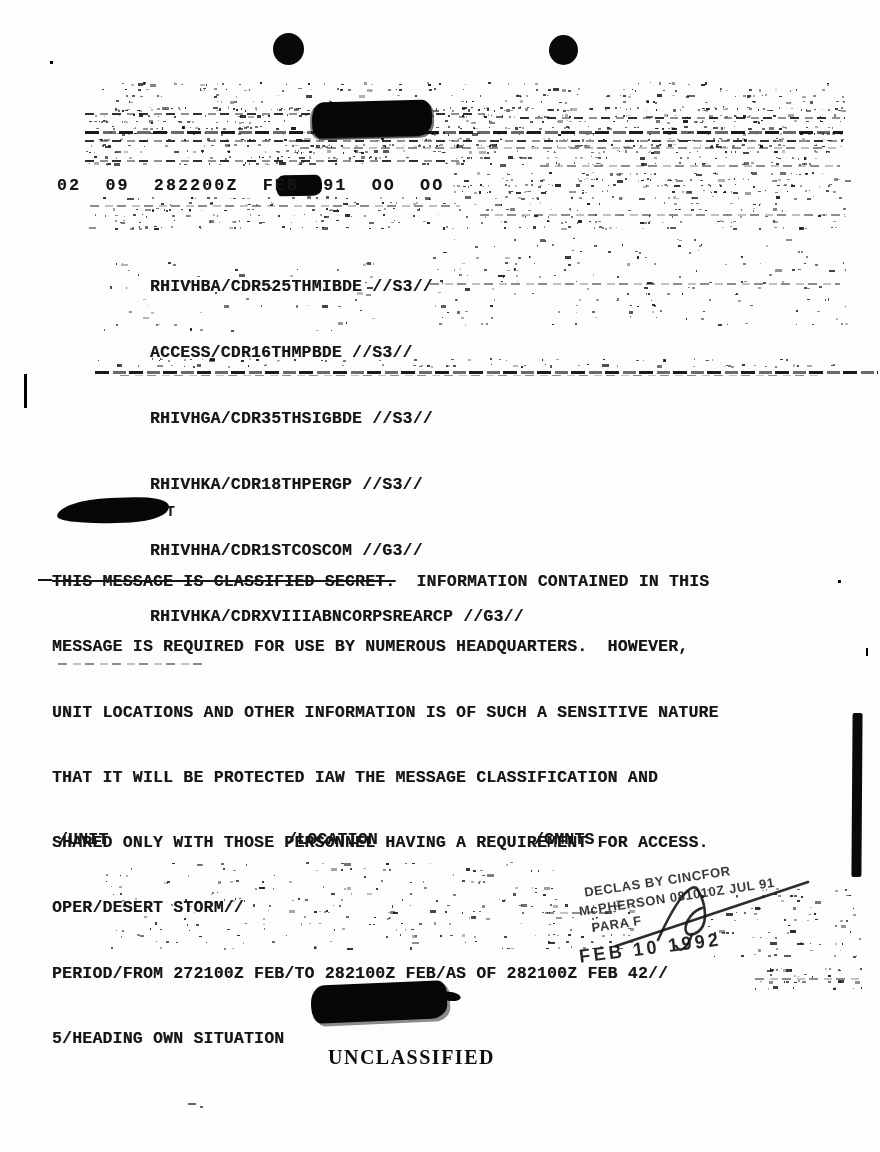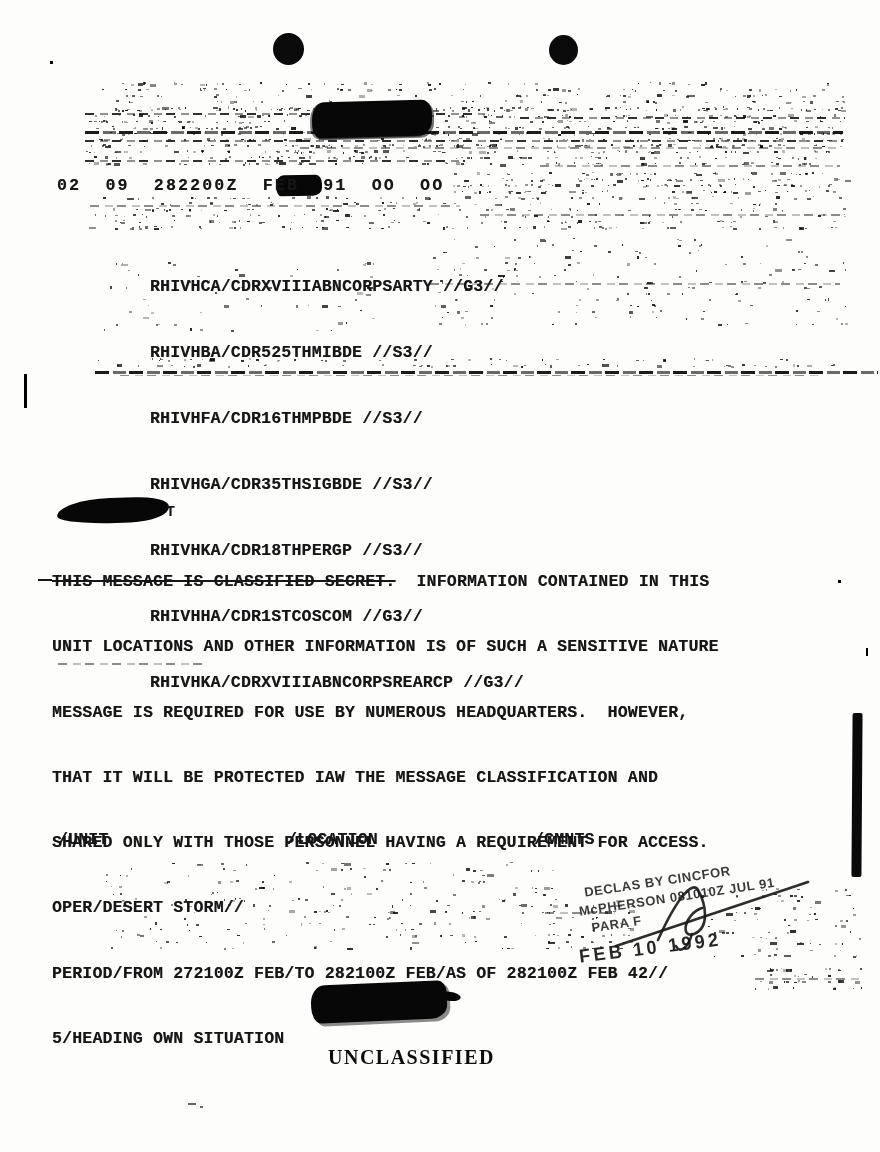--- a/index.html
+++ b/index.html
@@ -2306,33 +2306,32 @@
 
   <div class="redact r-top" style="left:312px;top:101px;width:120px;height:36px;"></div>
   <div class="redact r-oo" style="left:276px;top:175px;width:46px;height:21px;"></div>
   <div class="redact r-mid" style="left:57px;top:498px;width:112px;height:25px;"></div>
   <span class="remnant" style="left:166px;top:504px;">T</span>
   <div class="redact r-bot" style="left:311px;top:983px;width:136px;height:38px;"></div>
 
   <div class="tw dtg" style="left:57px;top:178px;">02  09  282200Z  FEB  91  OO  OO</div>
 
   <div class="tw routing" style="left:150px;top:246px;">
-    <div>RHIVHCA/CDRXVIIIABNCORPSARTY //G3//</div>
     <div>RHIVHBA/CDR525THMIBDE //S3//</div>
-    <div>RHIVHFA/CDR16THMPBDE //S3//</div>
+    <div>ACCESS/CDR16THMPBDE //S3//</div>
     <div>RHIVHGA/CDR35THSIGBDE //S3//</div>
     <div>RHIVHKA/CDR18THPERGP //S3//</div>
     <div>RHIVHHA/CDR1STCOSCOM //G3//</div>
     <div>RHIVHKA/CDRXVIIIABNCORPSREARCP //G3//</div>
   </div>
 
   <div class="tw bodytext" style="left:52px;top:541px;">
     <div><span class="strike gap-after">THIS MESSAGE IS CLASSIFIED SECRET.</span><span>INFORMATION CONTAINED IN THIS</span></div>
+    <div>MESSAGE IS REQUIRED FOR USE BY NUMEROUS HEADQUARTERS.  HOWEVER,</div>
     <div>UNIT LOCATIONS AND OTHER INFORMATION IS OF SUCH A SENSITIVE NATURE</div>
-    <div>MESSAGE IS REQUIRED FOR USE BY NUMEROUS HEADQUARTERS.  HOWEVER,</div>
     <div>THAT IT WILL BE PROTECTED IAW THE MESSAGE CLASSIFICATION AND</div>
     <div>SHARED ONLY WITH THOSE PERSONNEL HAVING A REQUIREMENT FOR ACCESS.</div>
     <div>OPER/DESERT STORM//</div>
     <div>PERIOD/FROM 272100Z FEB/TO 282100Z FEB/AS OF 282100Z FEB 42//</div>
     <div>5/HEADING OWN SITUATION</div>
   </div>
 
   <div class="tw cols" style="left:0;top:832px;width:880px;height:18px;">
     <span style="left:58px;">/UNIT</span>
     <span style="left:287px;">/LOCATION</span>

